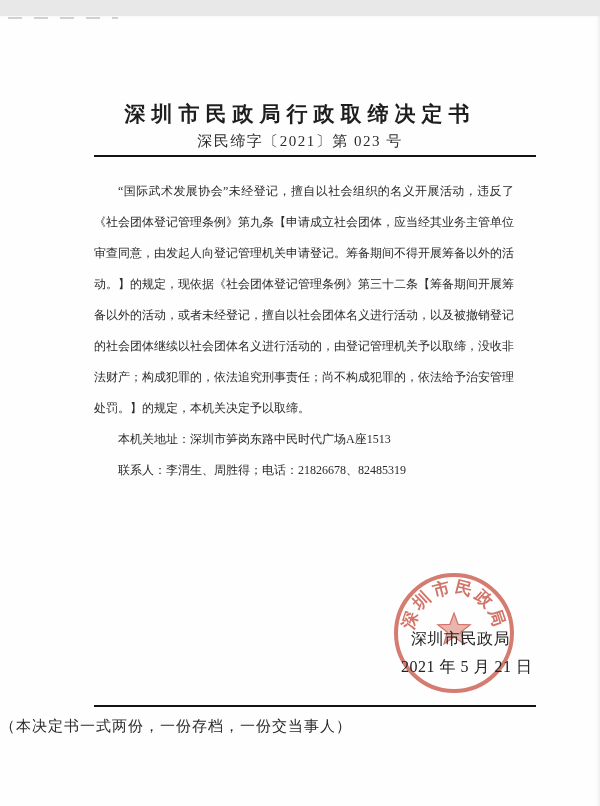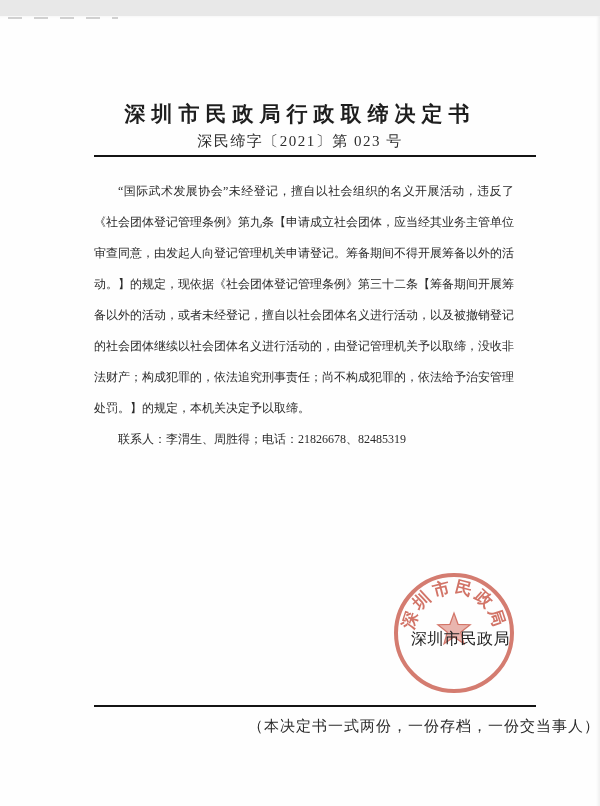--- a/index.html
+++ b/index.html
@@ -98,55 +98,57 @@
     top: 641px;
     font-size: 16px;
     letter-spacing: 0.5px;
     color: #222;
     white-space: nowrap;
   }
   .footer-note {
     position: absolute;
     left: 0; right: 0;
     top: 701px;
-    text-align: right;
+    text-align: left;
     font-size: 15px;
     letter-spacing: 1px;
     color: #2a2a2a;
   }
 </style>
 </head>
 <body>
 
 <div class="page">
 
   <div class="scan-smudge"></div>
 
   <h1 class="title">深圳市民政局行政取缔决定书</h1>
 
   <div class="doc-number">深民缔字〔2021〕第 023 号</div>
 
   <div class="rule rule-top"></div>
 
   <div class="body-text">
     <p class="para-indent">“国际武术发展协会”未经登记，擅自以社会组织的名义开展活动，违反了《社会团体登记管理条例》第九条【申请成立社会团体，应当经其业务主管单位审查同意，由发起人向登记管理机关申请登记。筹备期间不得开展筹备以外的活动。】的规定，现依据《社会团体登记管理条例》第三十二条【筹备期间开展筹备以外的活动，或者未经登记，擅自以社会团体名义进行活动，以及被撤销登记的社会团体继续以社会团体名义进行活动的，由登记管理机关予以取缔，没收非法财产；构成犯罪的，依法追究刑事责任；尚不构成犯罪的，依法给予治安管理处罚。】的规定，本机关决定予以取缔。</p>
+    <p class="para-indent">本机关地址：深圳市笋岗东路中民时代广场A座1513</p>
     <p class="para-indent">联系人：李渭生、周胜得；电话：21826678、82485319</p>
   </div>
 
   <div class="seal">
     <svg viewBox="0 0 126 126">
       <circle class="seal-ring" cx="63" cy="63" r="58" stroke="#c44a3a"></circle>
       <polygon class="seal-star" points="63,43 67.1,54.3 79.2,54.7 69.7,62.2 73,73.8 63,67 53,73.8 56.3,62.2 46.8,54.7 58.9,54.3"></polygon>
       <path id="sealArc" d="M 23,63 A 40,40 0 1 1 103,63" fill="none"></path>
       <text class="seal-text-el" text-anchor="middle">
         <textPath href="#sealArc" startOffset="50%">深圳市民政局</textPath>
       </text>
     </svg>
   </div>
 
   <div class="issuer">深圳市民政局</div>
 
+  <div class="issue-date">2021 年 5 月 21 日</div>
 
   <div class="rule rule-bottom"></div>
 
   <div class="footer-note">（本决定书一式两份，一份存档，一份交当事人）</div>
 
 </div>
 
 </body></html>

